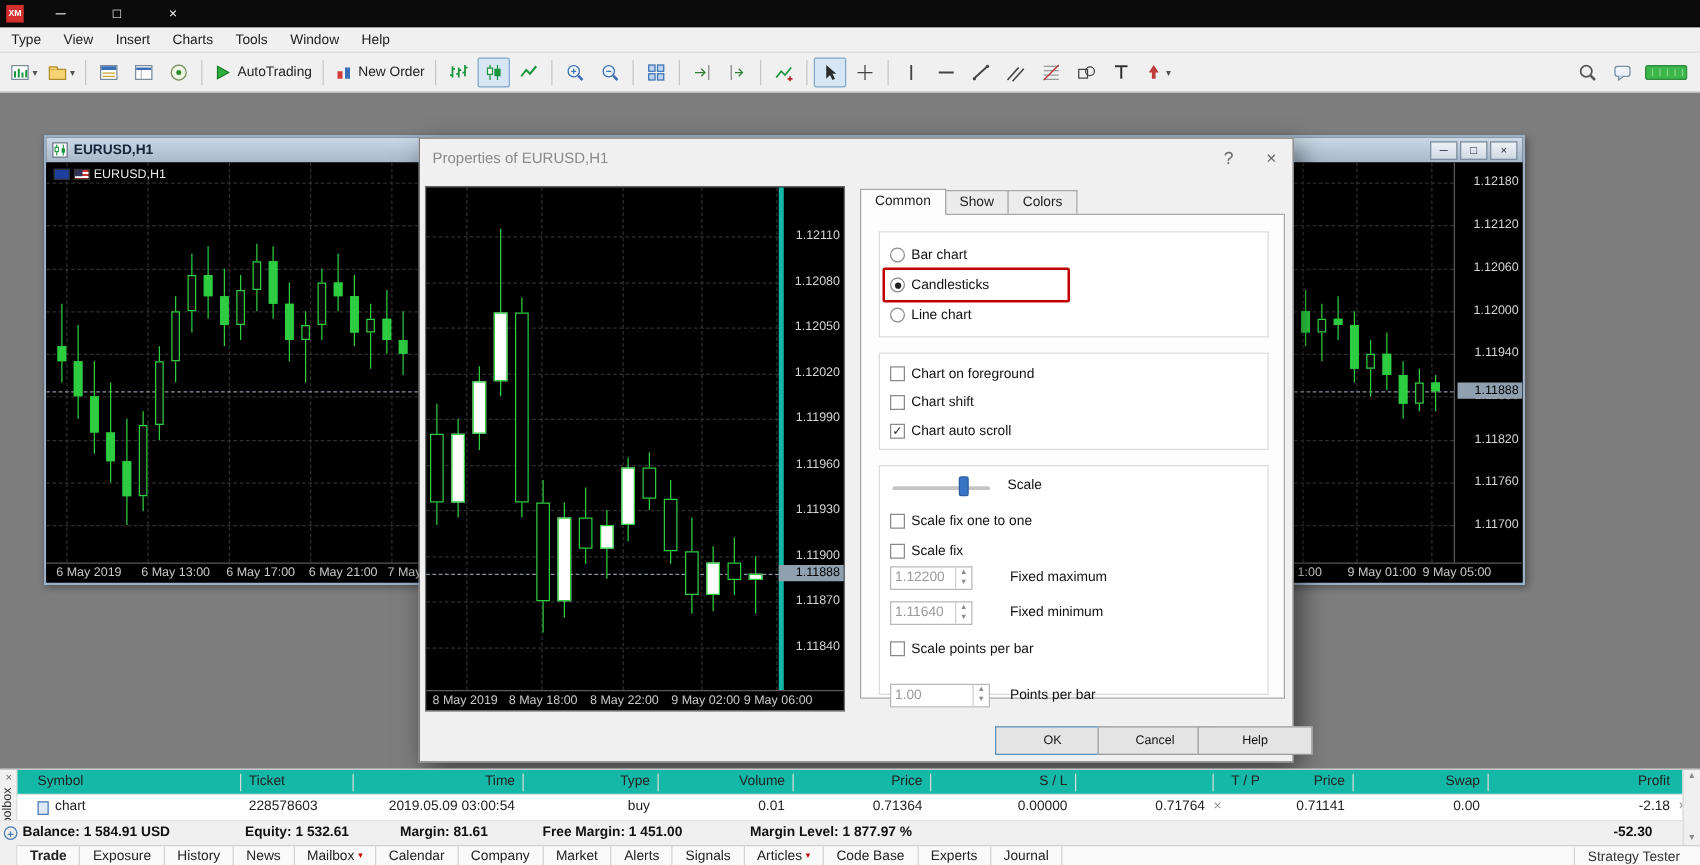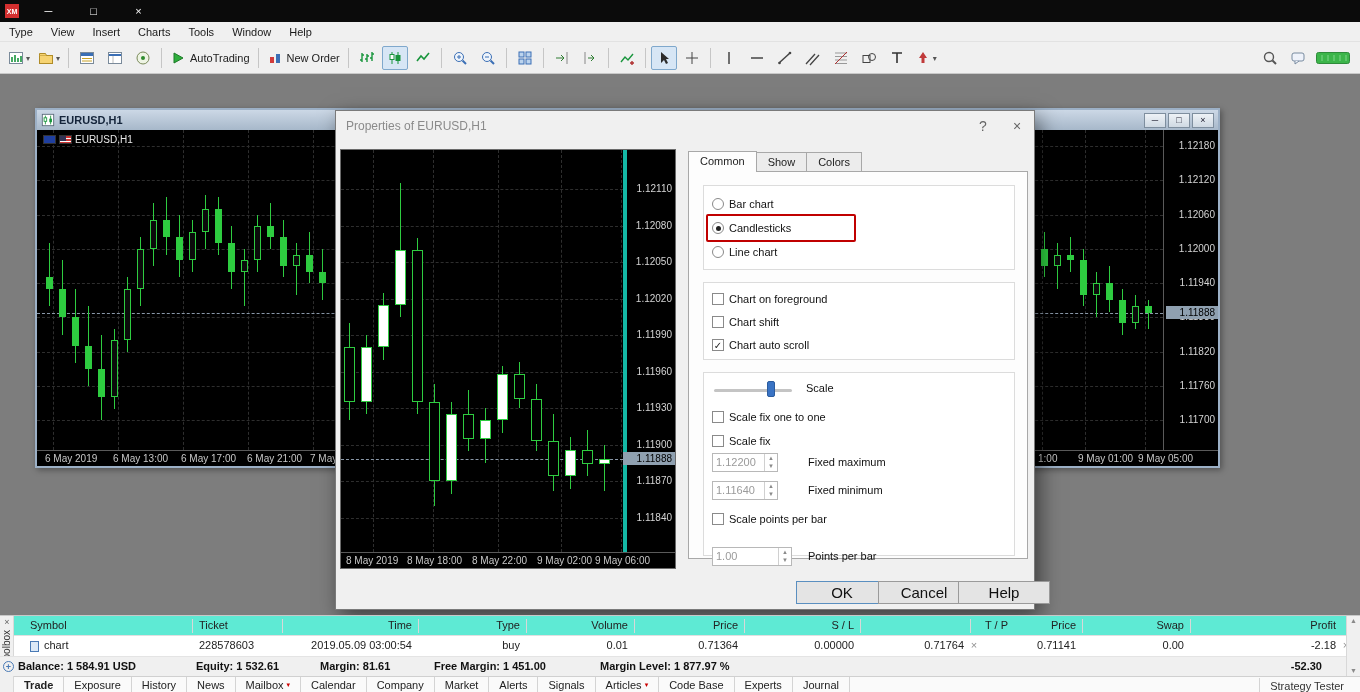--- a/index.html
+++ b/index.html
@@ -80,31 +80,31 @@
   #hl-box{position:absolute;left:2px;width:150px;height:28px;border:2px solid #c00000;border-radius:2px;z-index:2;pointer-events:none;}
   #slider-track{position:absolute;left:10px;top:16px;width:78px;height:3px;background:#c4c4c4;border-radius:2px;}
   #slider-thumb{position:absolute;top:8px;width:8px;height:16px;background:#3973c4;border:1px solid #2b5c9e;border-radius:2px;}
   #scale-label{position:absolute;left:102px;top:9px;font-size:11px;color:#111;}
   .in-row{position:absolute;left:8px;height:20px;}
   .spin{display: flex;border:1px solid #b8b8b8;background:#fff;height:19px;}
   .spin-val{flex:1;line-height:17px;padding:0 3px;color:#9a9a9a;font-size:11px;}
   .spin-btns{width:13px;border-left:1px solid #d0d0d0;display:flex;flex-direction:column;}
   .spin-btns span{font-size:6px;line-height:8px;text-align:center;color:#8a8a8a;}
   .in-label{position:absolute;left:96px;top:3px;font-size:11px;color:#111;white-space:nowrap;}
-  .dlg-btn{position:absolute;top:470px;width:92px;height:23px;background:#e4e4e4;border:1px solid #9a9a9a;font-size:15px;text-align:center;line-height:21px;color:#111;}
+  .dlg-btn{position:absolute;top:470px;width:92px;height:23px;background:#e4e4e4;border:1px solid #9a9a9a;font-size:10px;text-align:center;line-height:21px;color:#111;}
   #btn-ok{left:460px;border-color:#5a8fc0;}
   #btn-cancel{left:542px;}
   #btn-help{left:622px;}
 
   
   #toolbox{position:absolute;left:0;top:615px;width:1360px;height:77px;background:#fbfbfb;border-top:1px solid #c8c8c8;z-index:30;}
   #tb-strip{position:absolute;left:0;top:0;width:14px;height:77px;background:#f0f0f0;border-right:1px solid #d8d8d8;}
   #tb-strip-close{position:absolute;left:2px;top:1px;width:10px;height:10px;font-size:9px;line-height:10px;text-align:center;color:#666;}
   #tb-vlabel{position:absolute;left:1px;top:14px;writing-mode:vertical-rl;transform:rotate(180deg);font-size:10px;color:#333;}
-  #tb-header{position:absolute;left:14px;top:0;width:1332px;height:20px;background:#5eead4;border-bottom:1px solid #e0e0e0;}
+  #tb-header{position:absolute;left:14px;top:0;width:1332px;height:20px;background:#14b8a6;border-bottom:1px solid #e0e0e0;}
   #tb-row{position:absolute;left:14px;top:20px;width:1332px;height:20px;background:#fff;}
   #tb-summary{position:absolute;left:0;top:40px;width:1346px;height:20px;background:#f0f0f0;border-top:1px solid #e4e4e4;font-weight:bold;}
   .cell{position:absolute;top:3px;font-size:11px;color:#222;white-space:nowrap;}
   .cell.r{text-align:right;}
   .col-sep{position:absolute;top:3px;width:1px;height:14px;background:#d8d8d8;}
   .xbtn{position:absolute;top:3px;font-size:11px;color:#909090;width:12px;text-align:center;}
   #doc-icon{position:absolute;left:16px;top:5px;width:9px;height:11px;background:#dce9f7;border:1px solid #4a7ab5;}
   #plus-icon{position:absolute;left:3px;top:4px;width:11px;height:11px;border:1px solid #4a7ab5;border-radius:50%;color:#4a7ab5;font-size:9px;line-height:10px;text-align:center;font-weight:bold;}
   .sum-seg{position:absolute;top:3px;font-size:11px;color:#111;white-space:nowrap;}
   #sum-profit{position:absolute;top:3px;left:1202px;width:120px;text-align:right;font-size:11px;color:#111;}

